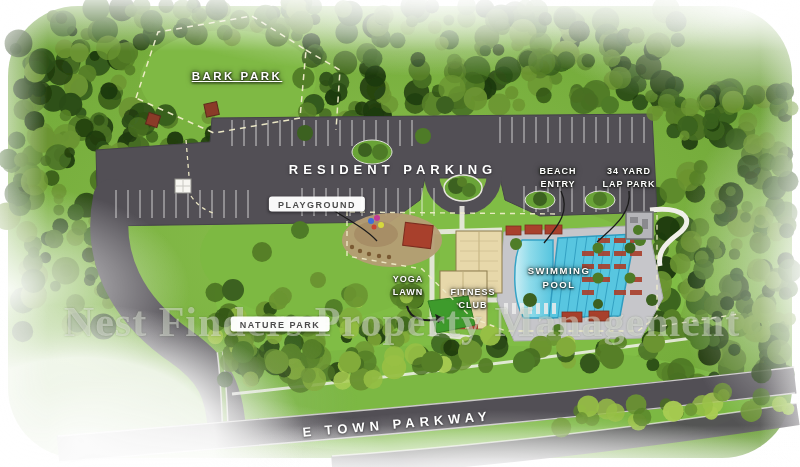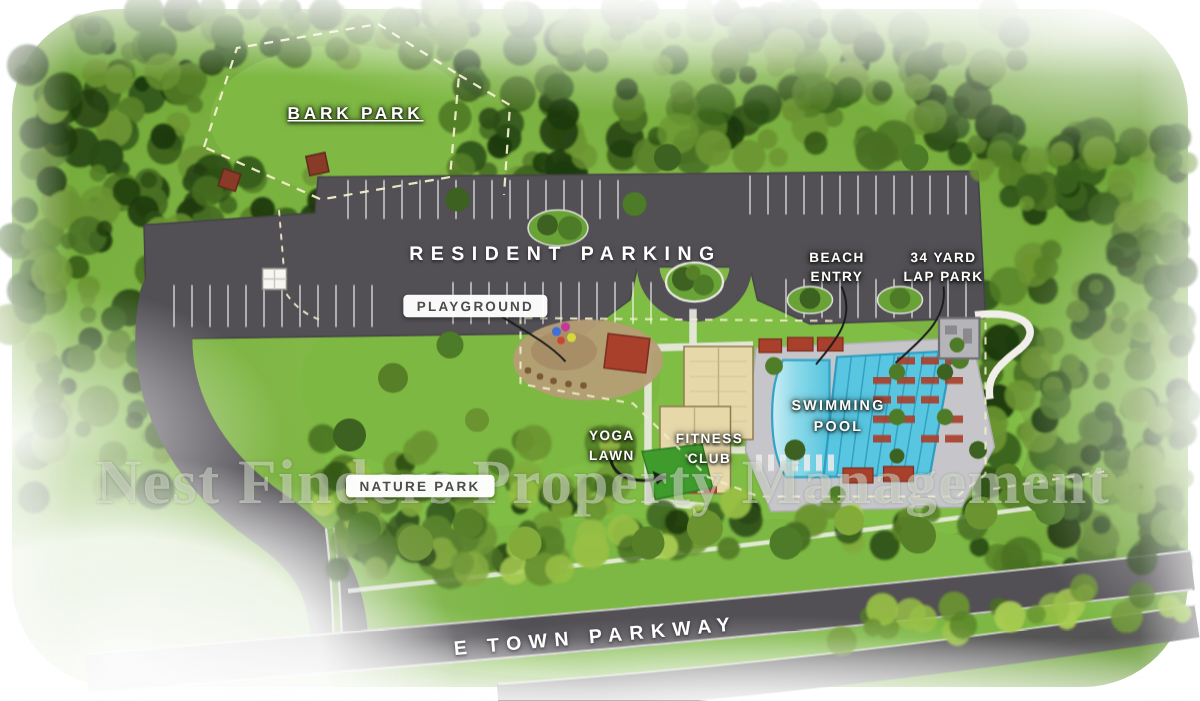--- a/index.html
+++ b/index.html
@@ -1026,35 +1026,35 @@
     <path d="M 407,306 C 410,320 426,323 444,318" stroke-width="2"></path>
   </g>
   <path d="M 444,318 l -9,-4 l 3,9 z" fill="#1c1c1c"></path>
 </svg>
 
 <div class="mist"></div>
 
 <div class="watermark">Nest Finders Property Management</div>
 
 <div class="lbl halo big" style="left:237px;top:76px">BARK PARK</div>
-<div class="lbl road" style="left:377px;top:169px">RESIDENT PARKING</div>
+<div class="lbl road" style="left:393px;top:169px">RESIDENT PARKING</div>
 <div class="lbl pill" style="left:317px;top:204px">PLAYGROUND</div>
 <div class="lbl halo two" style="left:558px;top:178px">
   <div>BEACH</div>
   <div>ENTRY</div>
 </div>
 <div class="lbl halo two" style="left:629px;top:178px">
   <div>34 YARD</div>
   <div>LAP PARK</div>
 </div>
 <div class="lbl halo pool-t" style="left:547px;top:278px">
   <div>SWIMMING</div>
   <div>POOL</div>
 </div>
-<div class="lbl halo two" style="left:408px;top:297px">
+<div class="lbl halo two" style="left:408px;top:286px">
   <div>YOGA</div>
   <div>LAWN</div>
 </div>
 <div class="lbl halo two" style="left:473px;top:299px">
   <div>FITNESS</div>
   <div>CLUB</div>
 </div>
 <div class="lbl pill" style="left:280px;top:324px">NATURE PARK</div>
 <div class="lbl road" style="left:397px;top:424px;transform:translate(-50%,-50%) rotate(-5deg)">E TOWN PARKWAY</div>
 

